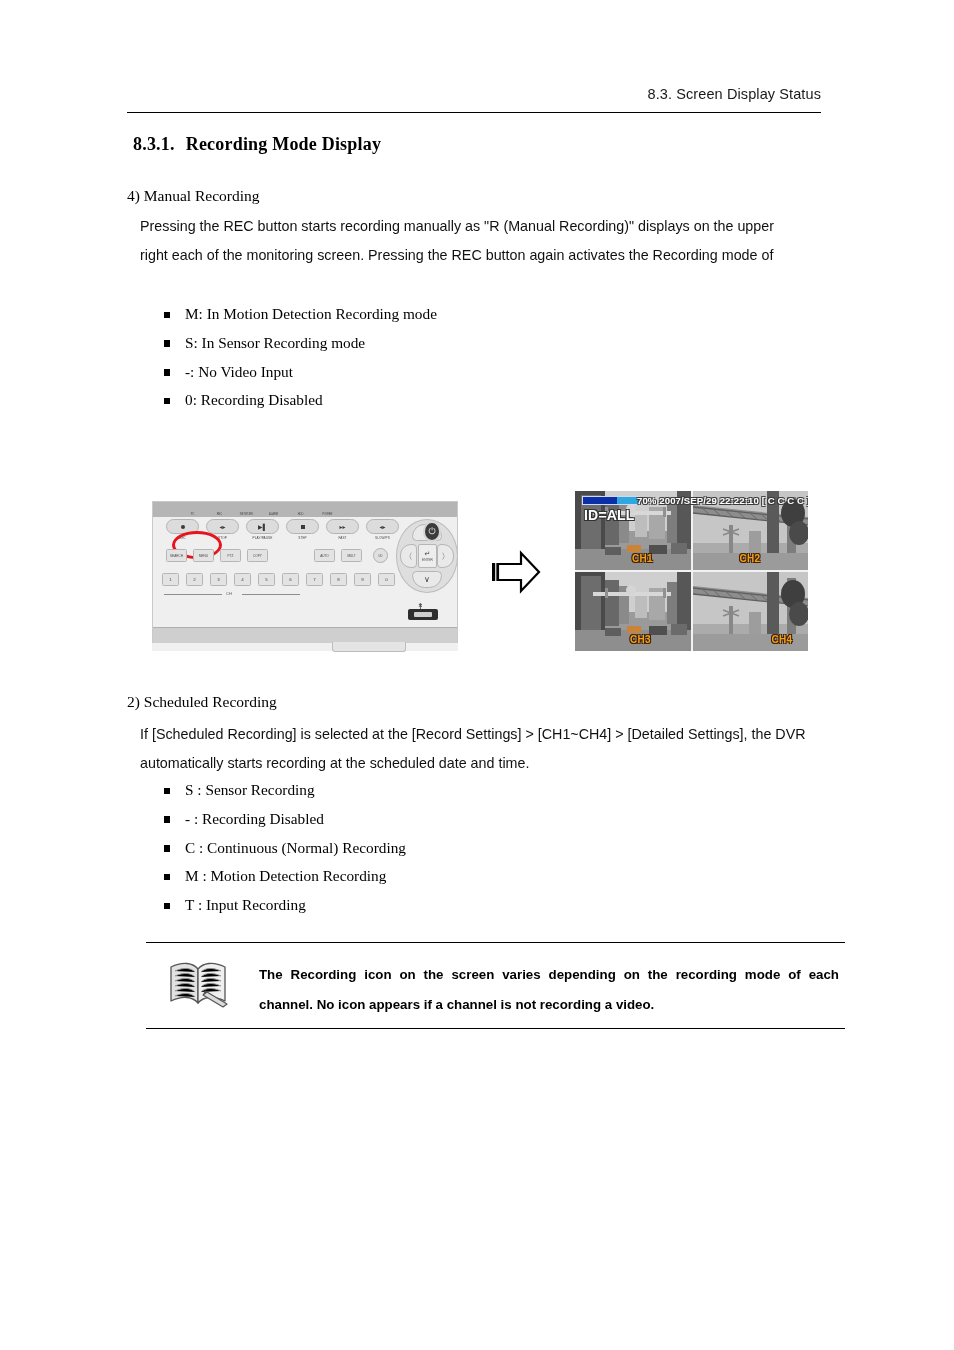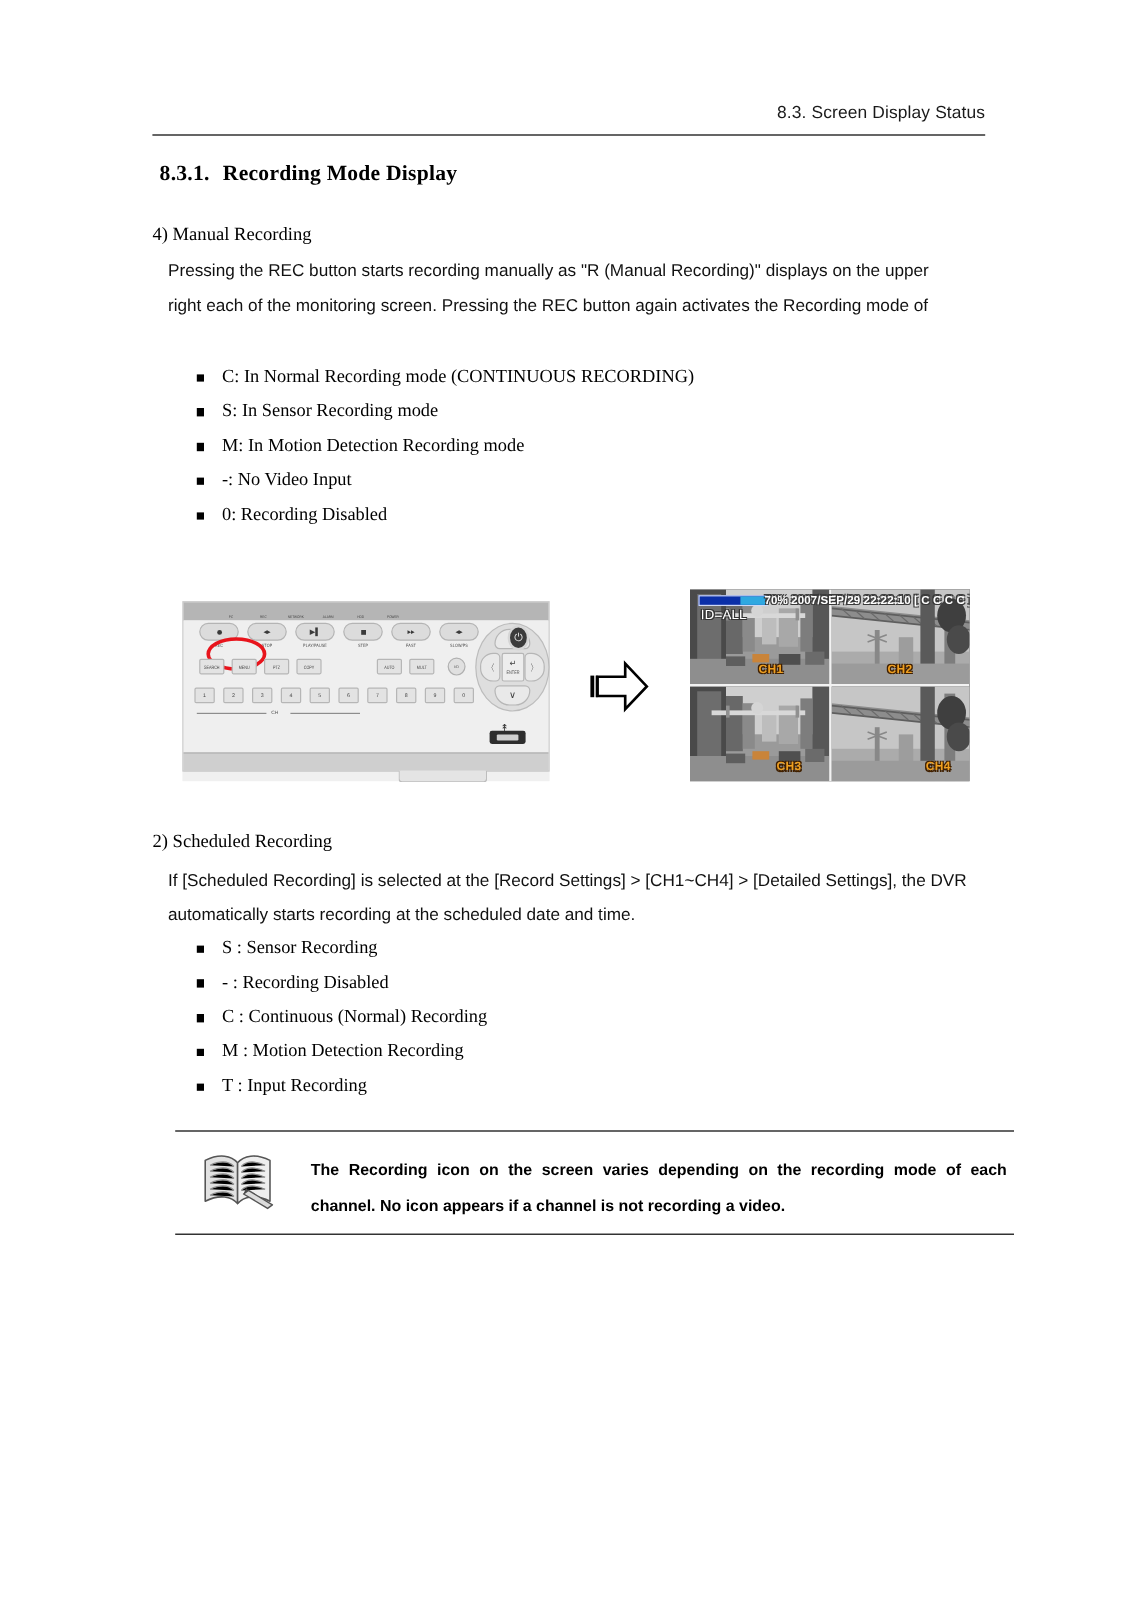--- a/index.html
+++ b/index.html
@@ -453,21 +453,21 @@
     font-weight: bold;
     font-size: 10px;
     color: #f0a020;
     text-shadow:
       -1px -1px 0 #402000, 1px -1px 0 #402000,
       -1px  1px 0 #402000, 1px  1px 0 #402000;
     letter-spacing: 0.3px;
   }
   .ch-tag.c1 { left: 57px; }
   .ch-tag.c2 { left: 47px; }
-  .ch-tag.c3 { left: 72px; }
+  .ch-tag.c3 { left: 55px; }
   .ch-tag.c4 { left: 47px; padding-left: 32px; }
 
   .osd-bar {
     position: absolute;
     left: 7px;
     top: 5px;
     width: 58px;
     height: 9px;
     background: #0b2fa8;
     border: 0.5px solid #cfd8f5;
@@ -477,22 +477,22 @@
     position: absolute;
     right: 0; top: 0;
     width: 22px; height: 100%;
     background: #2fa8e0;
   }
   .osd-id {
     position: absolute;
     left: 9px;
     top: 16px;
     font-family: "Liberation Sans", sans-serif;
-    font-size: 11px;
-    font-weight: normal;
+    font-size: 14px;
+    font-weight: bold;
     color: #ffffff;
     text-shadow: -1px -1px 0 #333, 1px -1px 0 #333, -1px 1px 0 #333, 1px 1px 0 #333;
     letter-spacing: 0.2px;
   }
   .osd-line {
     position: absolute;
     left: 62px;
     top: 4px;
     font-family: "Liberation Sans", sans-serif;
     font-size: 9.6px;
@@ -554,23 +554,22 @@
   </div>
 
   <div class="sub-title" style="left:127px; top:187px;">4) Manual Recording</div>
 
   <div class="para" style="left:140px; top:212px; width:690px;">
     <div>Pressing the REC button starts recording manually as "R (Manual Recording)" displays on the upper</div>
     <div>right each of the monitoring screen. Pressing the REC button again activates the Recording mode of</div>
   </div>
 
   <div class="blist" style="left:164px; top:300px;">
-    <div class="bi">C: In Normal Recording mode (CONTINUOUS RECORDING)</div>
+    <div class="bi">M: In Motion Detection Recording mode</div>
     <div class="bi">S: In Sensor Recording mode</div>
-    <div class="bi">M: In Motion Detection Recording mode</div>
     <div class="bi">-: No Video Input</div>
     <div class="bi">0: Recording Disabled</div>
   </div>
 
   <div class="dvr">
     <div class="dvr-bezel"></div>
     <div class="dvr-topstrip"></div>
 
     <div class="led-row">
       <div class="led">

